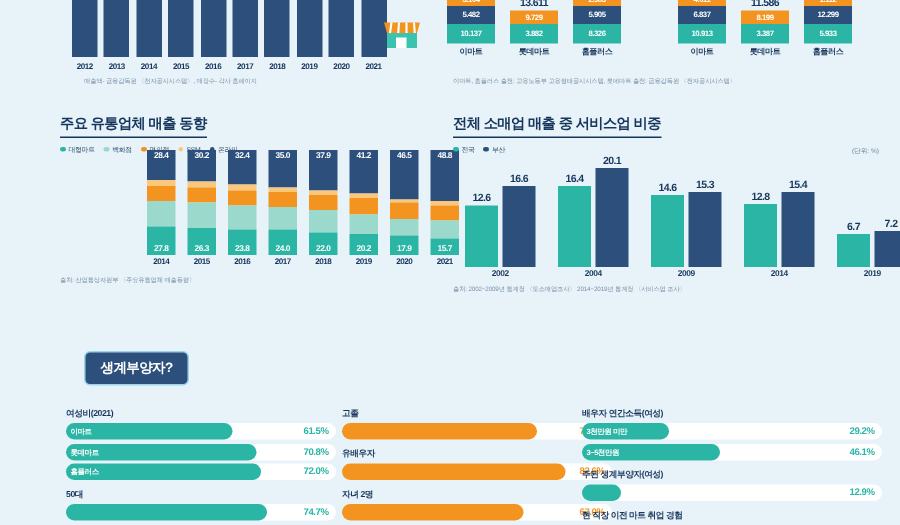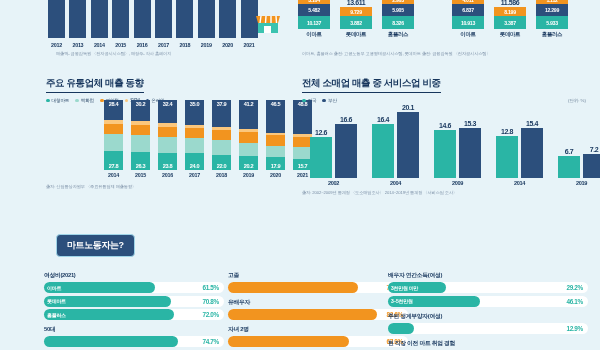--- a/index.html
+++ b/index.html
@@ -40,21 +40,21 @@
   .tr-g2 { left:160px; }
   .tr-col { width:32px; display:flex; flex-direction:column; align-items:center; }
   .tr-stack { width:32px; display:flex; flex-direction:column; justify-content:flex-end; }
   .tr-seg { width:32px; display:flex; align-items:center; justify-content:center;
             font-size:5.2px; font-weight:bold; color:#ffffff; letter-spacing:-0.3px; overflow:hidden;}
   .tr-total { font-size:7px; font-weight:bold; color:#17365d; margin-bottom:1px; letter-spacing:-0.4px;}
   .tr-name { font-size:5.4px; font-weight:bold; color:#17365d; margin-top:2px; letter-spacing:-0.3px;}
   .tr-src { position:absolute; left:10px; bottom:4px; }
 
   
-  .midleft { position:absolute; left:46px; top:72px; width:258px; height:118px; }
+  .midleft { position:absolute; left:40px; top:72px; width:258px; height:118px; }
   .ml-bars { position:absolute; left:58px; top:28px; display:flex; gap:8px; }
   .ml-col { width:19px; }
   .ml-stack { width:19px; height:70px; display:flex; flex-direction:column; }
   .ml-seg { width:19px; position:relative; }
   .ml-top-lbl { position:absolute; top:1px; left:0; width:19px; text-align:center;
                 font-size:5.6px; font-weight:bold; color:#ffffff; letter-spacing:-0.3px;}
   .ml-bot-lbl { position:absolute; bottom:1px; left:0; width:19px; text-align:center;
                 font-size:5.6px; font-weight:bold; color:#ffffff; letter-spacing:-0.3px;}
   .ml-axis { position:absolute; left:58px; top:100px; display:flex; gap:8px; }
   .ml-axis span { width:19px; text-align:center; font-size:5.4px; font-weight:bold; color:#17365d; letter-spacing:-0.3px;}
@@ -431,21 +431,21 @@
         <span>2002</span>
         <span>2004</span>
         <span>2009</span>
         <span>2014</span>
         <span>2019</span>
       </div>
     <div class="mr-src src">출처: 2002~2009년 통계청 〈도소매업조사〉 2014~2019년 통계청 〈서비스업 조사〉</div>
   </div>
 
   <div class="bottom">
-    <div class="badge">마트노동자는?</div>
+    <div class="badge">생계부양자?</div>
     <div class="col col-a" id="colA">
         <div class="grp-lbl">여성비(2021)</div>
         <div class="hbar-row">
           <div class="hbar-track"></div>
           <div class="hbar-fill" style="width: 61.5%; background: rgb(42, 181, 165);"></div>
           <div class="hbar-cap">이마트</div>
           <div class="hbar-pct teal-txt">61.5%</div>
         </div>
         <div class="hbar-row">
           <div class="hbar-track"></div>

